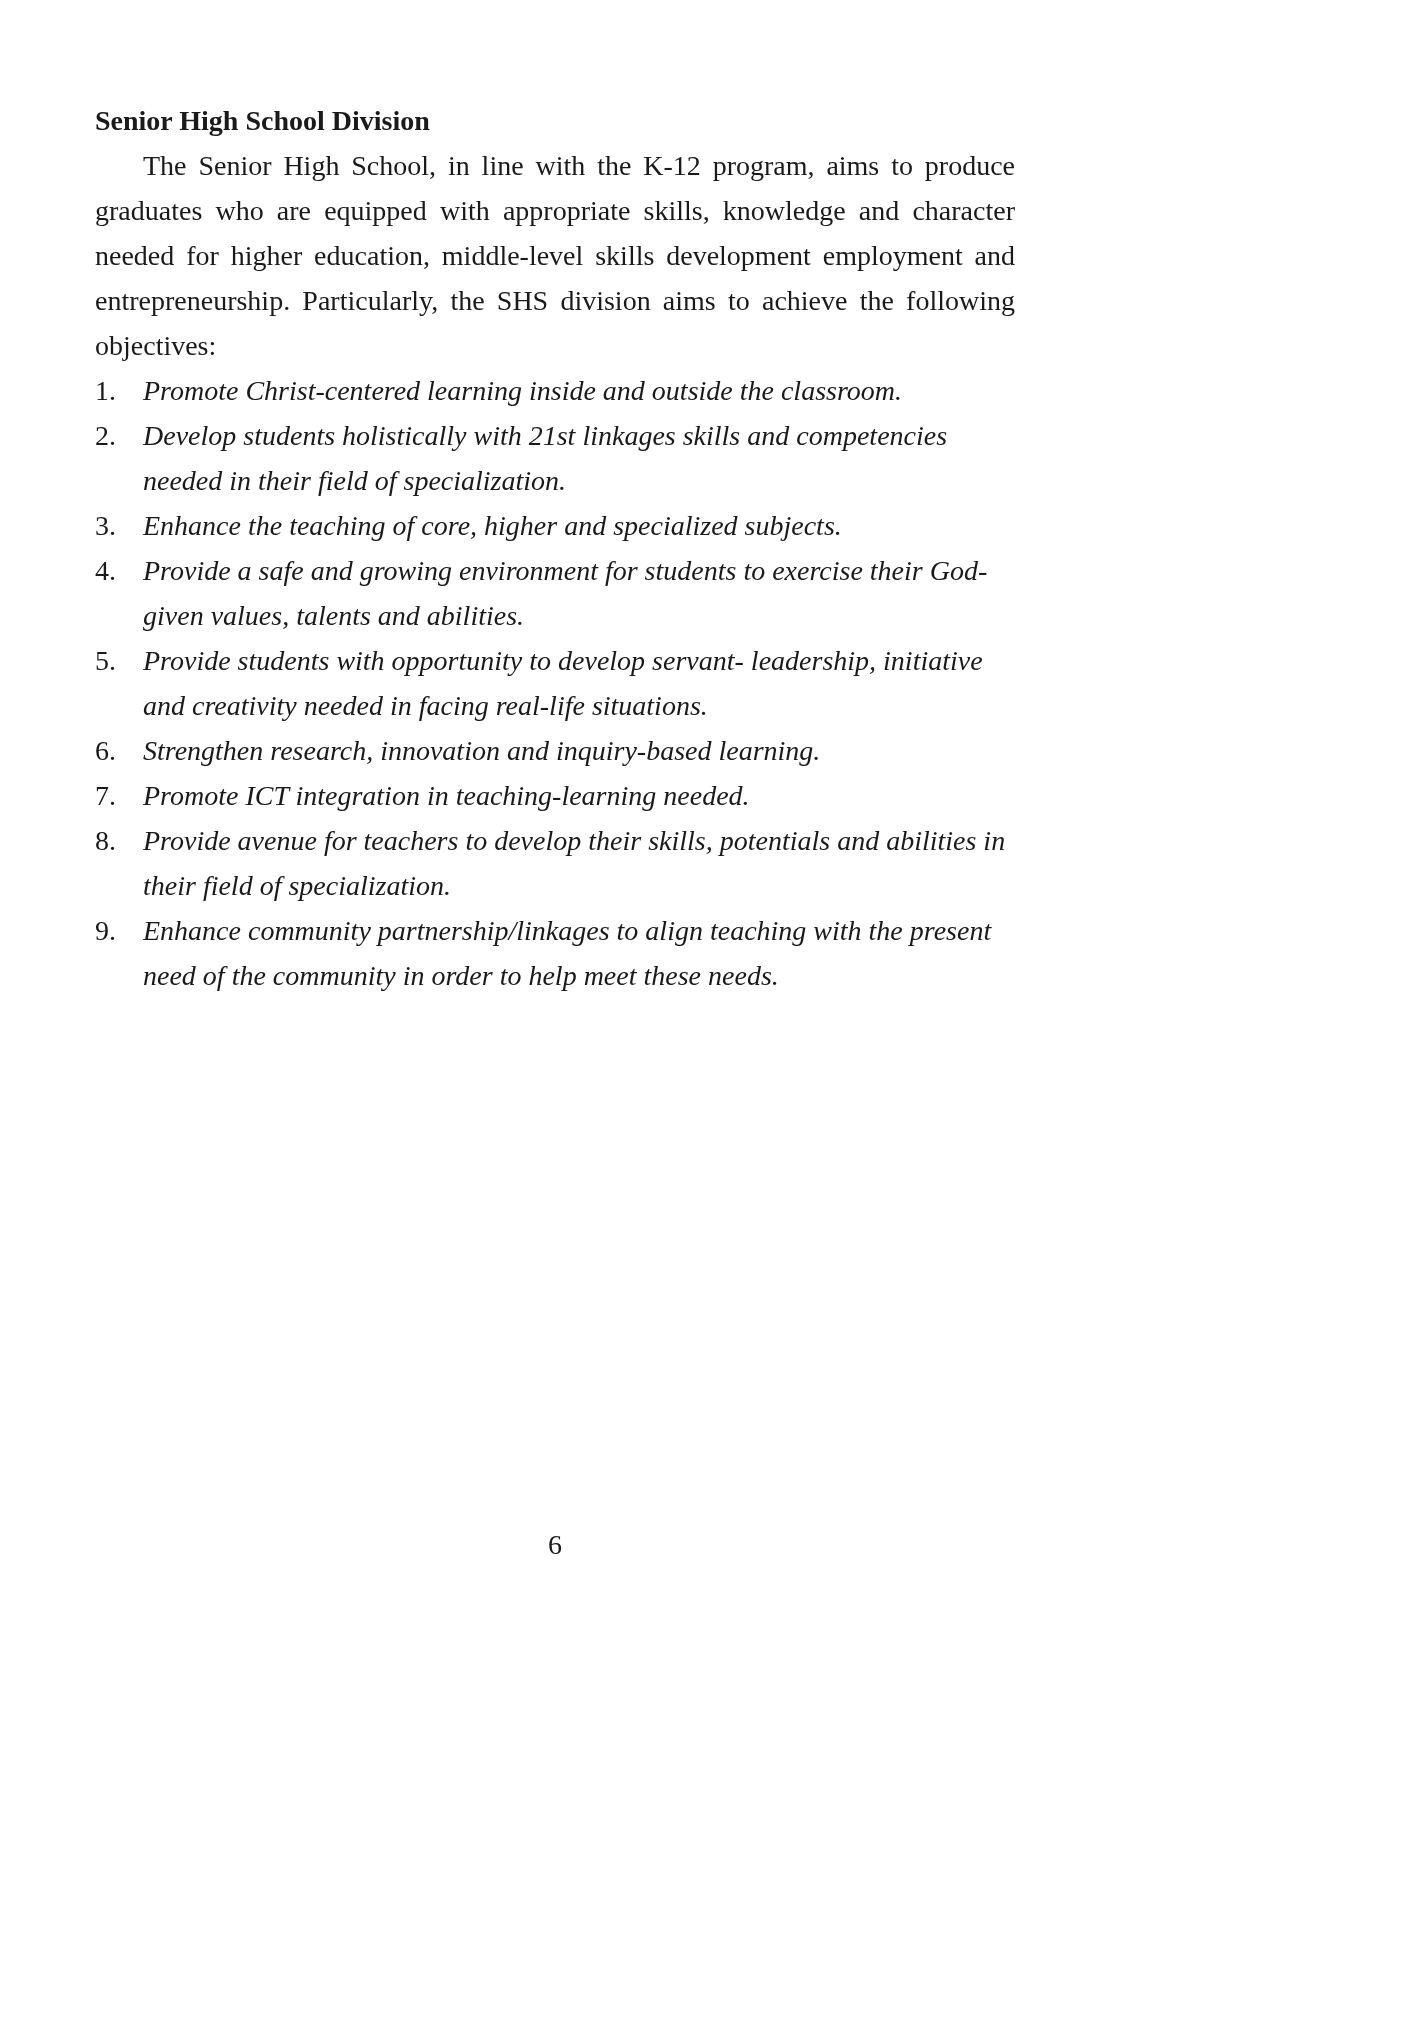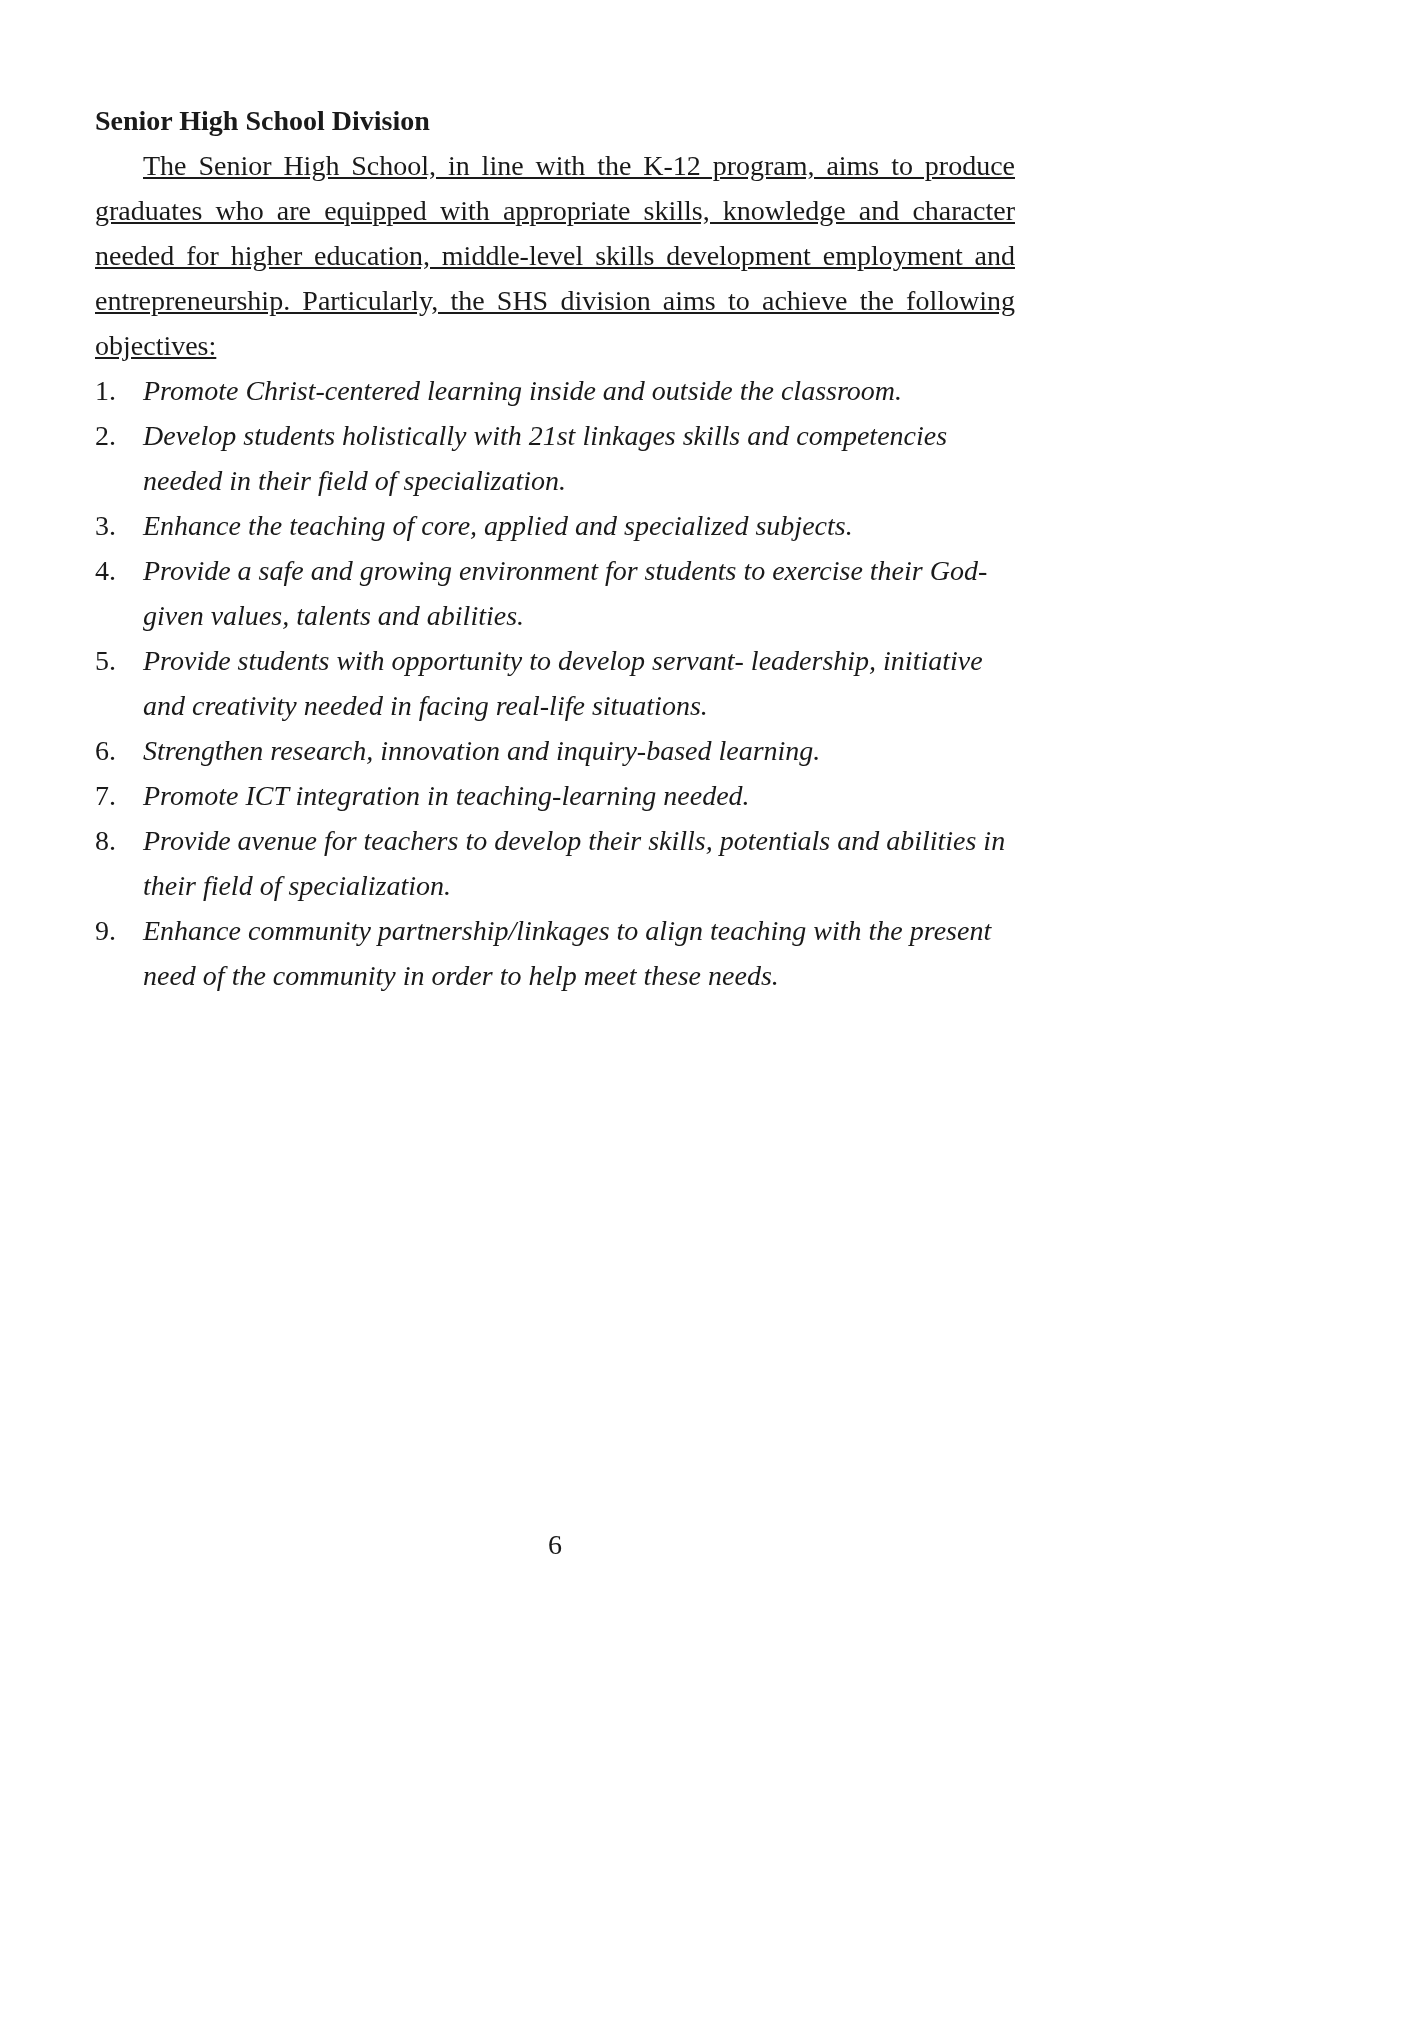--- a/index.html
+++ b/index.html
@@ -27,21 +27,20 @@
   .heading {
     font-size: 28px;
     font-weight: bold;
     margin: 0;
     line-height: 45px;
   }
   .intro {
     margin: 0;
     text-align: justify;
     text-indent: 48px;
-    text-decoration: underline;
   }
   .objectives {
     list-style: none;
     margin: 0;
     padding: 0;
   }
   .objectives li {
     display: flex;
     align-items: flex-start;
   }
@@ -73,21 +72,21 @@
       <li>
         <span class="num">1.</span>
         <span class="text">Promote Christ-centered learning inside and outside the classroom.</span>
       </li>
       <li>
         <span class="num">2.</span>
         <span class="text">Develop students holistically with 21st linkages skills and competencies needed in their field of specialization.</span>
       </li>
       <li>
         <span class="num">3.</span>
-        <span class="text">Enhance the teaching of core, applied and specialized subjects.</span>
+        <span class="text">Enhance the teaching of core, higher and specialized subjects.</span>
       </li>
       <li>
         <span class="num">4.</span>
         <span class="text">Provide a safe and growing environment for students to exercise their God-given values, talents and abilities.</span>
       </li>
       <li>
         <span class="num">5.</span>
         <span class="text">Provide students with opportunity to develop servant- leadership, initiative and creativity needed in facing real-life situations.</span>
       </li>
       <li>

